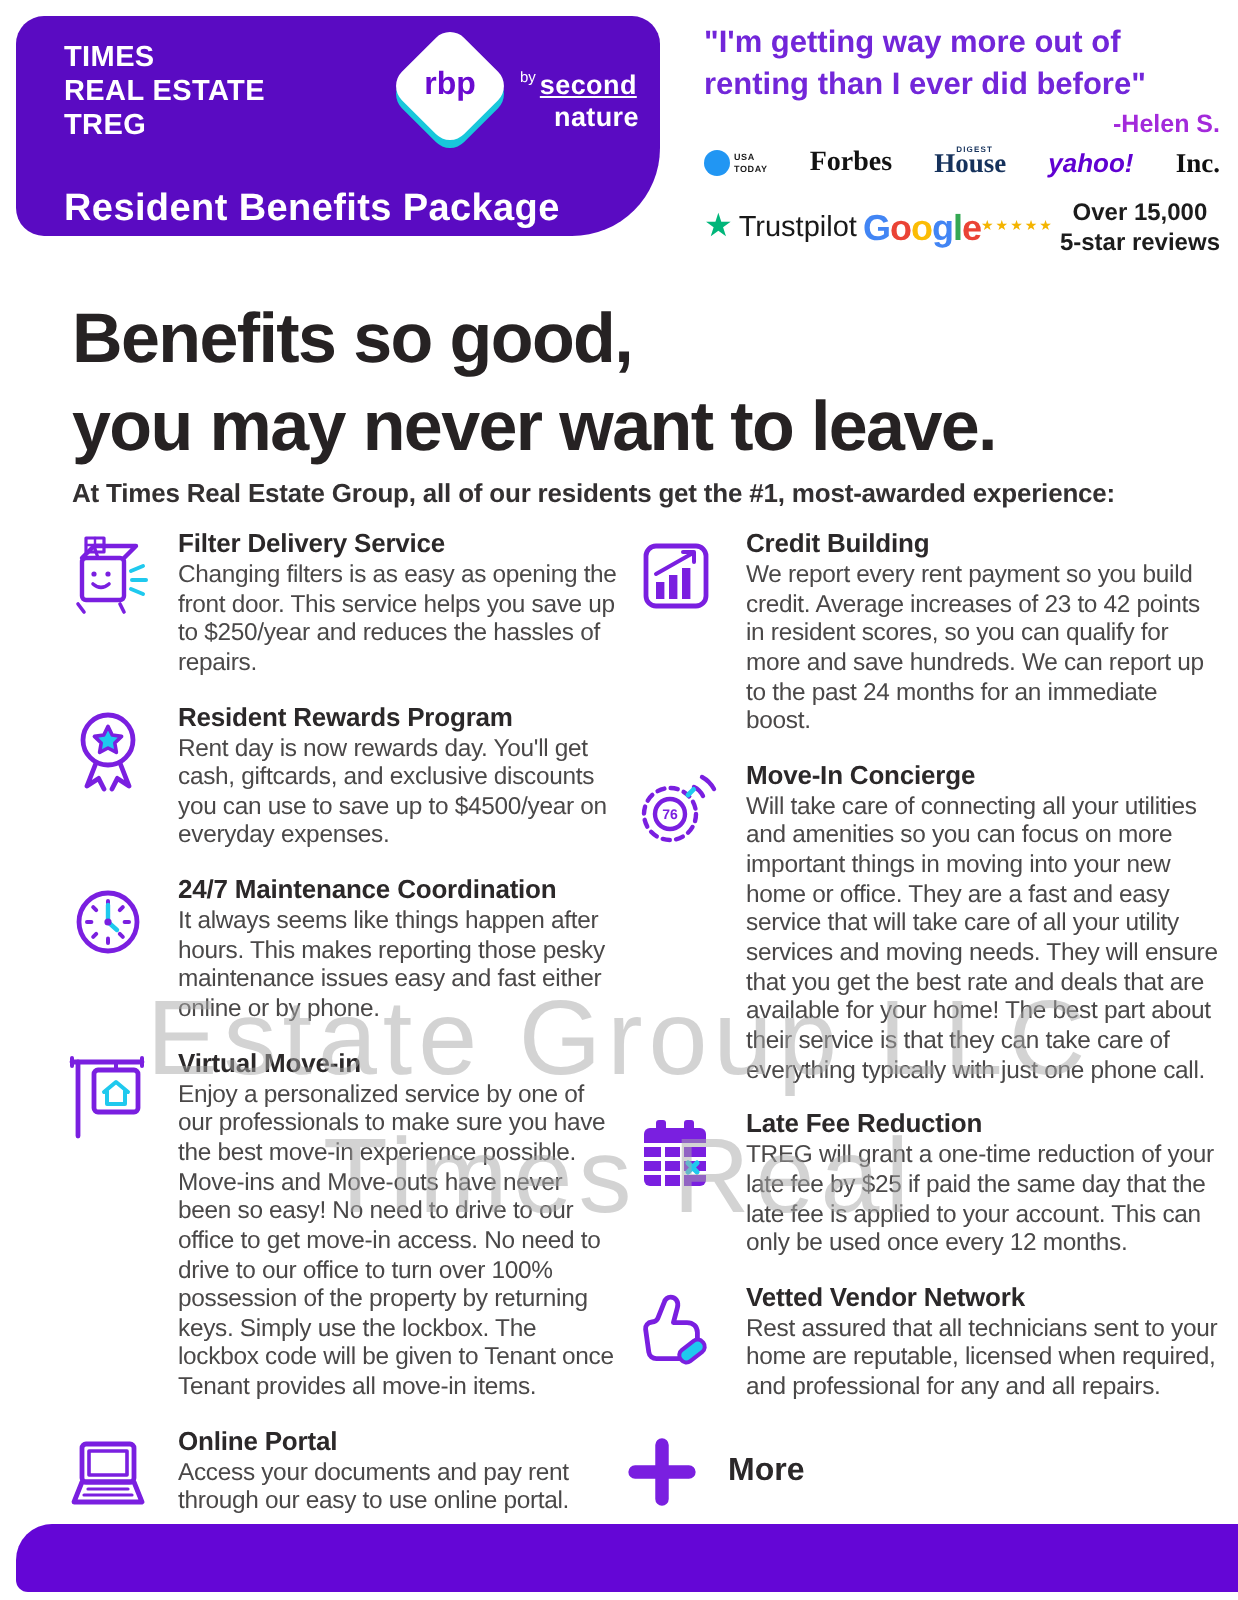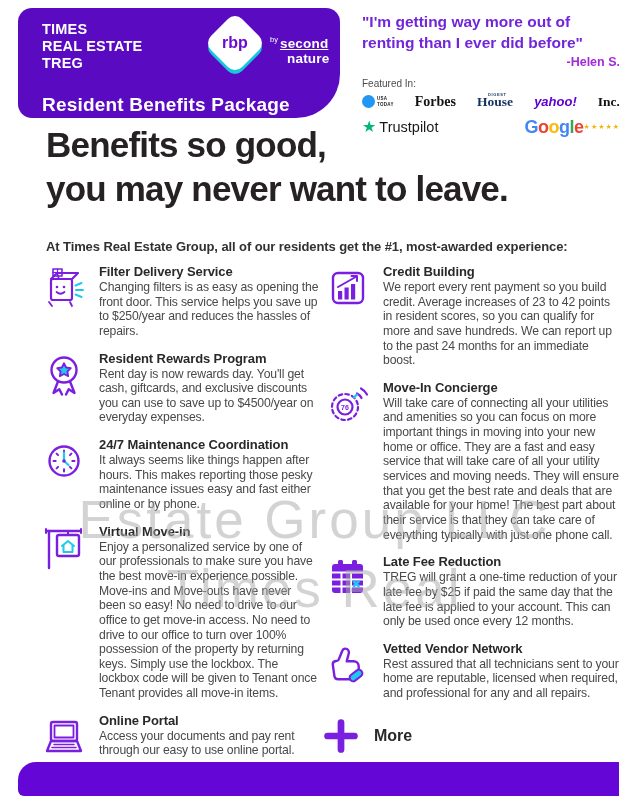--- a/index.html
+++ b/index.html
@@ -4,21 +4,21 @@
 <style>
   * { margin:0; padding:0; box-sizing:border-box; }
   html,body { width:619px; height:800px; }
   body {
     font-family:"Liberation Sans", sans-serif;
     background:#ffffff;
     position:relative;
     overflow:hidden;
     color:#2b2829;
   }
-  .abs { position:absolute;margin-left:10px; }
+  .abs { position:absolute; }
 
   
   .header-card {
     left:8px; top:8px; width:322px; height:110px;
     background:#5a0bc2;
     border-radius:14px 14px 44px 14px;
   }
   .brand {
     position:absolute; left:24px; top:13px;
     color:#fff; font-weight:bold; font-size:14.5px; line-height:1.18;
@@ -67,21 +67,21 @@
   .trustpilot { display:flex; align-items:center; gap:3px; }
   .tp-star { color:#00b67a; font-size:16px; line-height:1; }
   .tp-label { font-size:14.5px; color:#191919; font-weight:500; }
   .google { display:flex; flex-direction:row; align-items:center; line-height:.9; }
   .google-word { font-size:18px; font-weight:bold; letter-spacing:-.5px; }
   .g-b { color:#4285f4; } .g-r { color:#ea4335; } .g-y { color:#fbbc05; } .g-g { color:#34a853; }
   .google-stars { font-size:7px; color:#f4b400; letter-spacing:1px; margin-top:1px; }
   .review-text { font-size:12px; font-weight:bold; color:#1c1c1c; text-align:center; line-height:1.25; }
 
   
-  .headline { left:36px; top:123px; font-size:35px; font-weight:800; color:#262223; line-height:1.26; letter-spacing:-.8px; }
+  .headline { left:36px; top:148px; font-size:35px; font-weight:800; color:#262223; line-height:1.26; letter-spacing:-.8px; }
   .intro { left:36px; top:239px; width:570px; font-size:13px; font-weight:600; color:#333031; letter-spacing:-.1px; }
 
   
   .col-left  { left:28px;  top:264px; width:282px; }
   .col-right { left:312px; top:264px; width:298px; }
   .benefit { display:flex; gap:9px; }
   .benefit + .benefit { margin-top:12px; }
   .b-icon { flex:0 0 52px; display:flex; justify-content:center; }
   .b-icon svg { width:48px; height:48px; }
   .b-text { flex:1; }
@@ -124,21 +124,20 @@
   </div>
   <div class="package-title">Resident Benefits Package</div>
 </div>
 
 <div class="abs testimonial">
   <div class="quote">
     <div>"I'm getting way more out of</div>
     <div>renting than I ever did before"</div>
   </div>
   <div class="attribution">-Helen S.</div>
-  <div class="featured-label">Featured In:</div>
   <div class="logo-row">
     <div class="usat">
       <div class="usat-circle"></div>
       <div class="usat-text">
         <div>USA</div>
         <div>TODAY</div>
       </div>
     </div>
     <div class="forbes">Forbes</div>
     <div class="house">
@@ -151,20 +150,24 @@
   <div class="review-row">
     <div class="trustpilot">
       <span class="tp-star">★</span>
       <span class="tp-label">Trustpilot</span>
     </div>
     <div class="google">
       <div class="google-word">
         <span class="g-b">G</span><span class="g-r">o</span><span class="g-y">o</span><span class="g-b">g</span><span class="g-g">l</span><span class="g-r">e</span>
       </div>
       <div class="google-stars">★★★★★</div>
+    </div>
+    <div class="review-text">
+      <div>Over 15,000</div>
+      <div>5-star reviews</div>
     </div>
   </div>
 </div>
 
 <div class="abs headline">
   <div>Benefits so good,</div>
   <div>you may never want to leave.</div>
 </div>
 <div class="abs intro">At Times Real Estate Group, all of our residents get the #1, most-awarded experience:</div>
 

